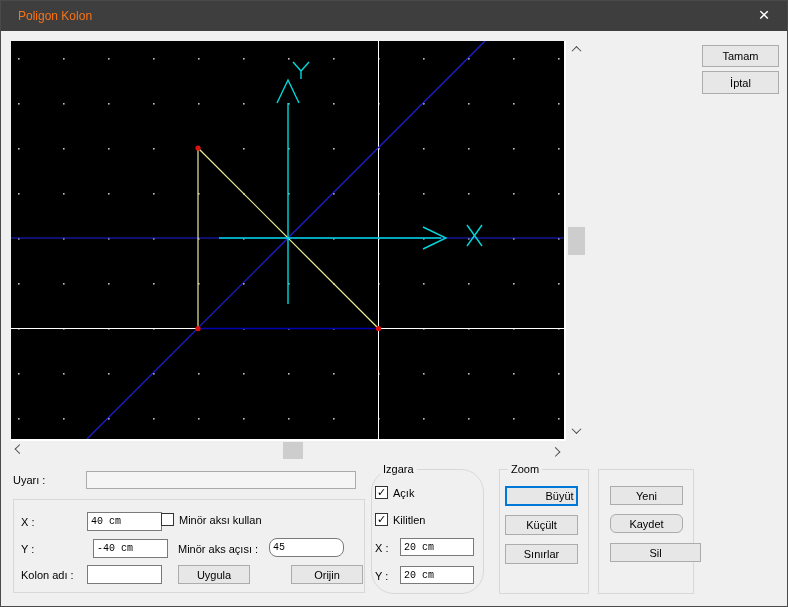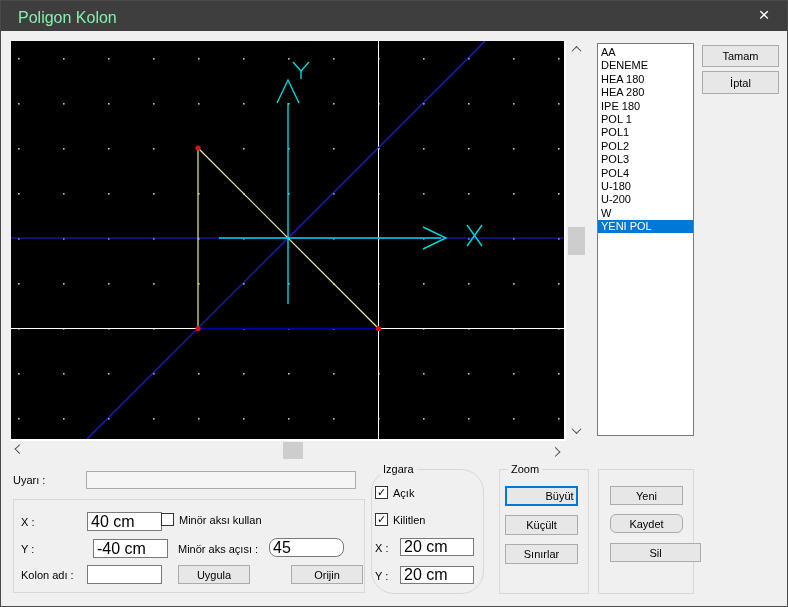--- a/index.html
+++ b/index.html
@@ -3,21 +3,21 @@
 <meta charset="utf-8">
 <style>
   * { margin:0; padding:0; box-sizing:border-box; }
   html,body { width:788px; height:607px; }
   body { font-family:"Liberation Sans", sans-serif; font-size:11px; color:#000; }
   .window { position:relative; width:788px; height:607px; background:#F0F0F0;
             border:1px solid #4A4A4A; overflow:hidden; }
 
   
   .titlebar { position:absolute; left:0; top:0; width:100%; height:30px; background:#3E3E3E; }
-  .titlebar .title { position:absolute; left:17px; top:8px; color:#86efac; font-size:16px; }
+  .titlebar .title { position:absolute; left:17px; top:8px; color:#f97316; font-size:12px; }
   .close-btn { position:absolute; right:0; top:0; width:46px; height:30px; text-align:center;
                color:#FFFFFF; font-size:19px; line-height:28px; cursor:default; }
 
   
   .canvas-wrap { position:absolute; left:10px; top:40px; width:555px; height:400px;
                  border-right:2px solid #FFFFFF; border-bottom:2px solid #FFFFFF; background:#000; }
   .canvas-wrap svg { display:block; }
 
   
   .vscroll { position:absolute; left:567px; top:40px; width:17px; height:398px; background:#F0F0F0; }
@@ -38,22 +38,22 @@
   .lb-item.selected { background:#0078D7; color:#FFFFFF; }
 
   
   .btn { position:absolute; background:#E7E7E7; border:1px solid #ACACAC; font-size:11px;
          font-family:"Liberation Sans", sans-serif; text-align:center; color:#000; display:flex;
          align-items:center; justify-content:center; cursor:default; }
   .btn.focused { border:2px solid #0078D7;padding-left:36px; }
 
   
   .lbl { position:absolute; white-space:nowrap; }
-  .field { position:absolute; border:1px solid #7A7A7A; background:#FFFFFF; font-size:16px;
-           font-family:Liberation Sans, sans-serif; padding:0 3px; color:#000; }
+  .field { position:absolute; border:1px solid #7A7A7A; background:#FFFFFF; font-size:10px;
+           font-family:Liberation Mono, monospace; padding:0 3px; color:#000; }
   .field.readonly { background:#F5F5F5; border:1px solid #ABABAB; }
 
   
   .groupbox { position:absolute; border:1px solid #D8D8D8; }
   .groupbox > .gb-title { position:absolute; top:-7px; left:8px; background:#F0F0F0; padding:0 3px; }
 
   
   .cbrow { position:absolute; display:flex; align-items:center; }
   .cb { width:13px; height:13px; background:#FFFFFF; border:1px solid #333333; margin-right:5px;
         display:flex; align-items:center; justify-content:center; font-size:11px; line-height:11px; color:#000; }
@@ -123,36 +123,20 @@
   <div class="hscroll">
     <div class="sb-btn" style="left:0;top:0;">
         <span class="chev left"></span>
       </div>
     <div class="hthumb"></div>
     <div class="sb-btn" style="right:0;top:0;">
         <span class="chev right"></span>
       </div>
   </div>
 
-  <div class="listbox">
-      <div class="lb-item">AA</div>
-      <div class="lb-item">DENEME</div>
-      <div class="lb-item">HEA 180</div>
-      <div class="lb-item">HEA 280</div>
-      <div class="lb-item">IPE 180</div>
-      <div class="lb-item">POL 1</div>
-      <div class="lb-item">POL1</div>
-      <div class="lb-item">POL2</div>
-      <div class="lb-item">POL3</div>
-      <div class="lb-item">POL4</div>
-      <div class="lb-item">U-180</div>
-      <div class="lb-item">U-200</div>
-      <div class="lb-item">W</div>
-      <div class="lb-item selected">YENI POL</div>
-    </div>
 
   <div class="btn" style="left:701px;top:44px;width:77px;height:22px;">Tamam</div>
   <div class="btn" style="left:701px;top:70px;width:77px;height:23px;">İptal</div>
 
   <span class="lbl" style="left:12px;top:473px;">Uyarı :</span>
   <input class="field readonly" style="left: 85px; top: 470px; width: 270px; height: 18px;" value="">
 
   <div class="groupbox" style="left:12px;top:498px;width:352px;height:94px;"></div>
   <span class="lbl" style="left:20px;top:515px;">X :</span>
   <input class="field" style="left: 86px; top: 511px; width: 75px; height: 19px;" value="40 cm">

